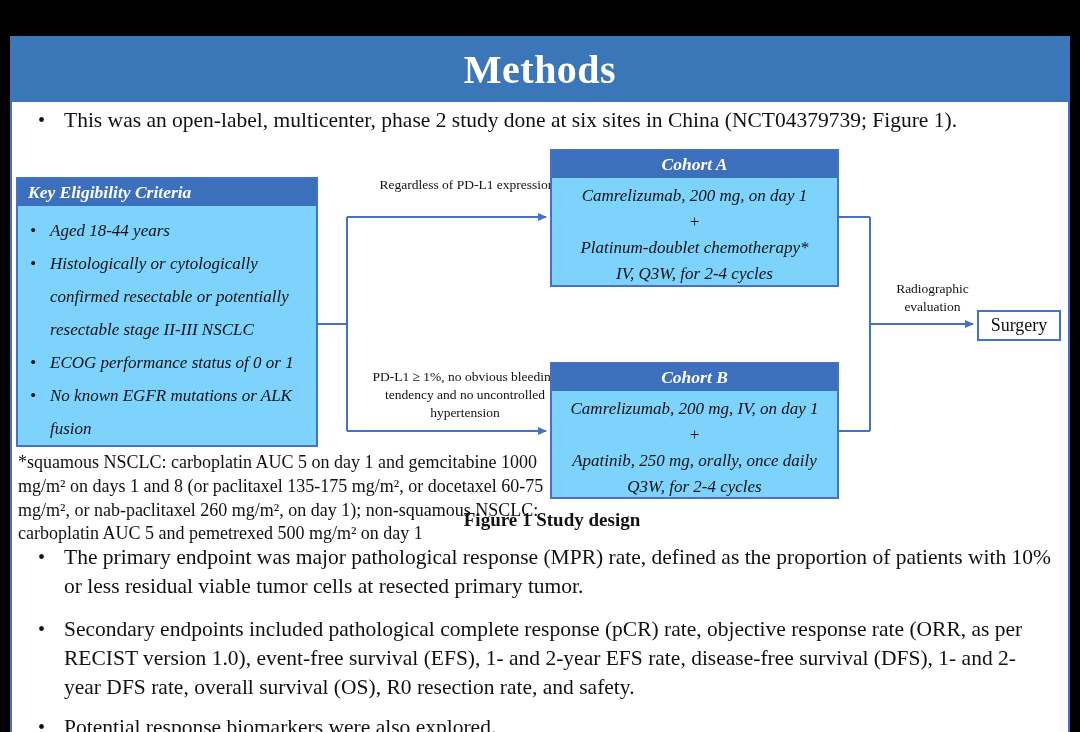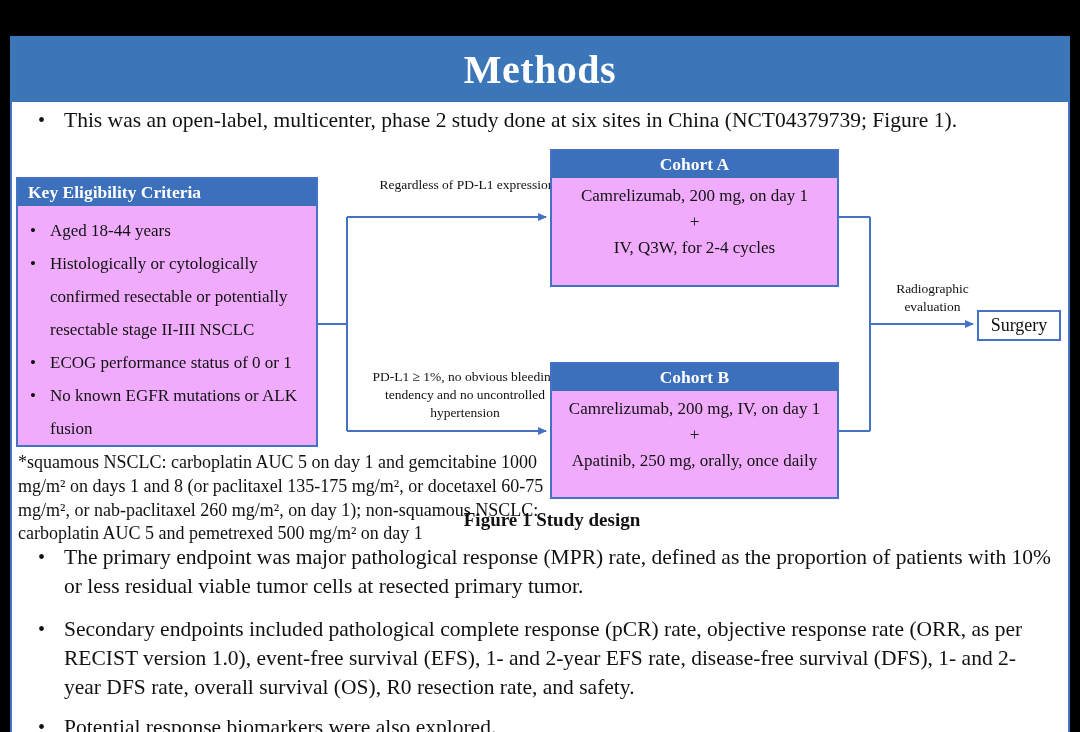--- a/index.html
+++ b/index.html
@@ -18,21 +18,21 @@
     background:#fff; border-left:2px solid var(--line_blue,#4472C4);
     border-right:2px solid var(--line_blue,#4472C4);
   }
   .footer-bar {
     position:absolute; left:10px; top:714px; width:1060px; height:12px;
     background:var(--bar_blue,#3B76B9);
   }
   .bullet-row { position:absolute; display:flex; font-size:21.5px; line-height:29px; }
   .bullet-row .dot { width:26px; flex:0 0 26px; font-size:20px; }
   
-  .dbox { position:absolute; background:#f0abfc; border:2px solid var(--line_blue,#4472C4); }
+  .dbox { position:absolute; background:#7dd3fc; border:2px solid var(--line_blue,#4472C4);font-style:italic; }
   .dbox .dbox-head {
     background:var(--box_blue,#3C6FBC); color:#fff; font-weight:bold; font-size:17.5px;
     height:27px; display:flex; align-items:center;
   }
   .head-center { justify-content:center; }
   .head-left { padding-left:10px; }
   .elig-list { list-style:none; padding:8px 6px 0 8px; }
   .elig-list li {
     position:relative; padding-left:24px; font-size:17px; line-height:33px;
   }
@@ -78,30 +78,32 @@
     </div>
 
     <div class="flow-label" style="left:365px; top:74px; width:180px;">Regardless of PD-L1 expression</div>
     <div class="flow-label" style="left:358px; top:266px; width:190px;">PD-L1 ≥ 1%, no obvious bleeding tendency and no uncontrolled hypertension</div>
 
     <div class="dbox" style="left:538px; top:47px; width:289px; height:138px;">
       <div class="dbox-head head-center">Cohort A</div>
       <div class="cohort-body">
         <div>Camrelizumab, 200 mg, on day 1</div>
         <div>+</div>
+        <div>Platinum-doublet chemotherapy*</div>
         <div>IV, Q3W, for 2-4 cycles</div>
       </div>
     </div>
 
     <div class="dbox" style="left:538px; top:260px; width:289px; height:137px;">
       <div class="dbox-head head-center">Cohort B</div>
       <div class="cohort-body">
         <div>Camrelizumab, 200 mg, IV, on day 1</div>
         <div>+</div>
         <div>Apatinib, 250 mg, orally, once daily</div>
+        <div>Q3W, for 2-4 cycles</div>
       </div>
     </div>
 
     <div class="flow-label" style="left:868px; top:178px; width:105px;">Radiographic evaluation</div>
     <div class="surgery-box" style="left:965px; top:208px;">Surgery</div>
 
     <div class="footnote" style="left:6px; top:349px;">*squamous NSCLC: carboplatin AUC 5 on day 1 and gemcitabine 1000 mg/m² on days 1 and 8 (or paclitaxel 135-175 mg/m², or docetaxel 60-75 mg/m², or nab-paclitaxel 260 mg/m², on day 1); non-squamous NSCLC: carboplatin AUC 5 and pemetrexed 500 mg/m² on day 1</div>
 
     <div class="caption" style="top:407px;">Figure 1 Study design</div>
 

